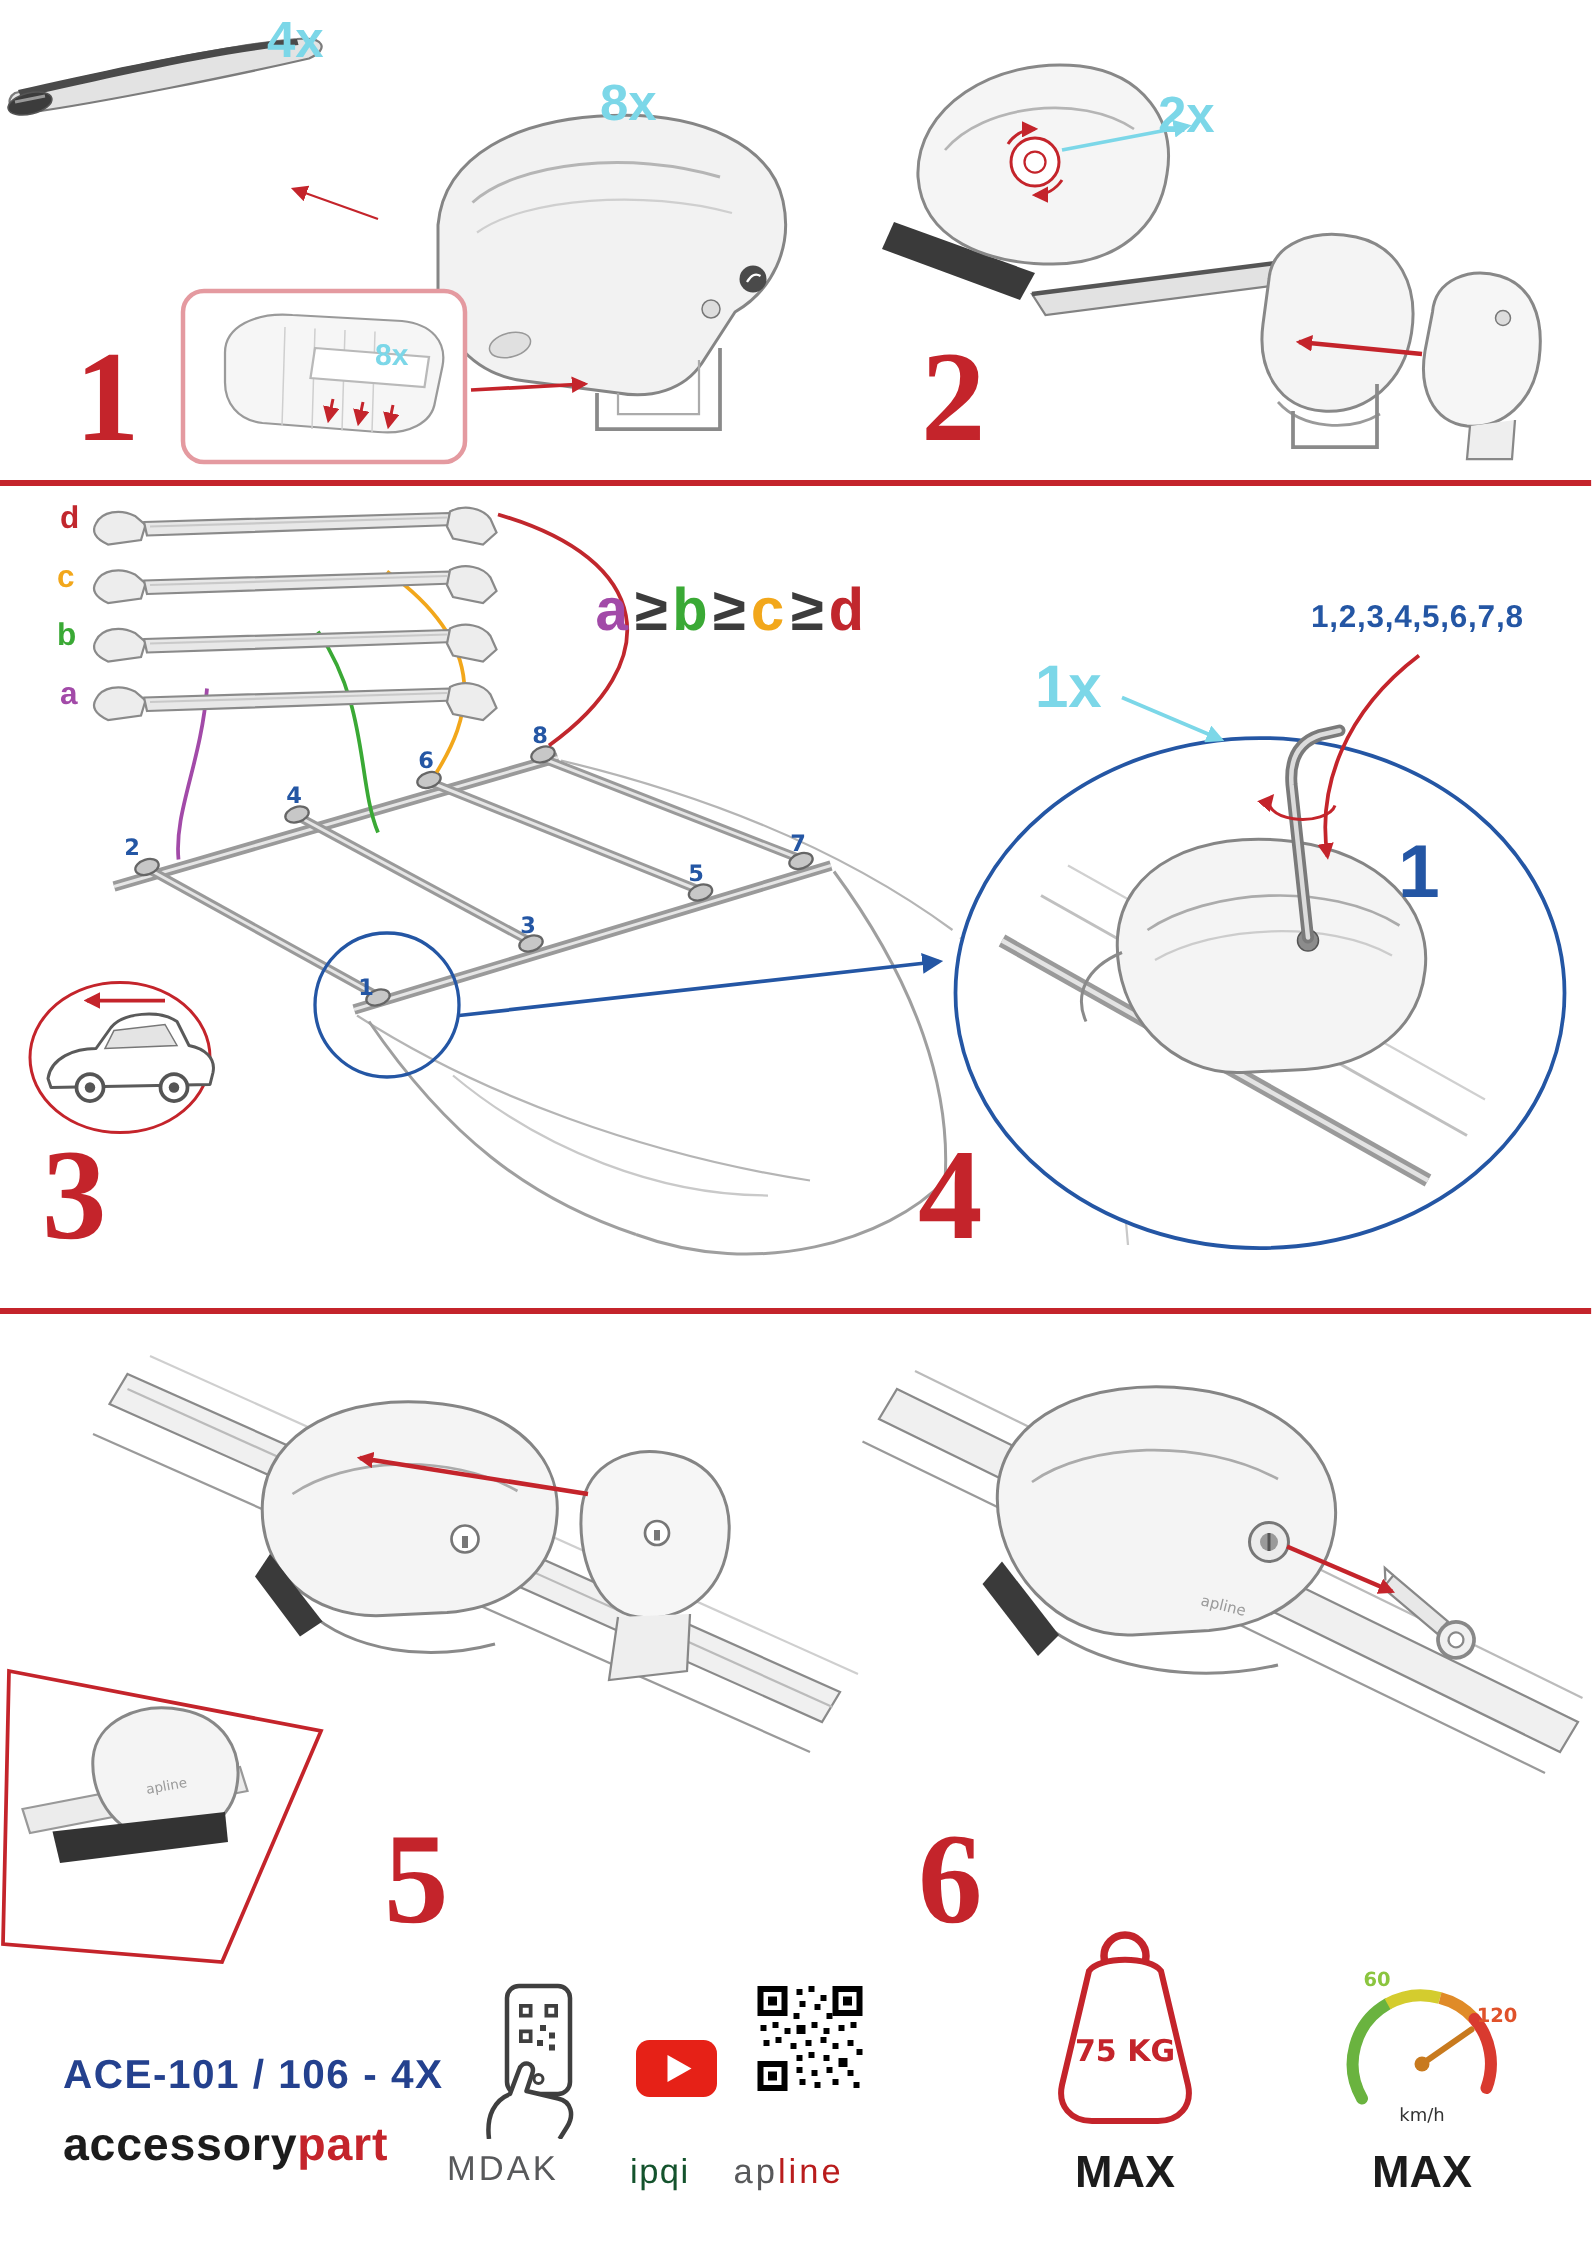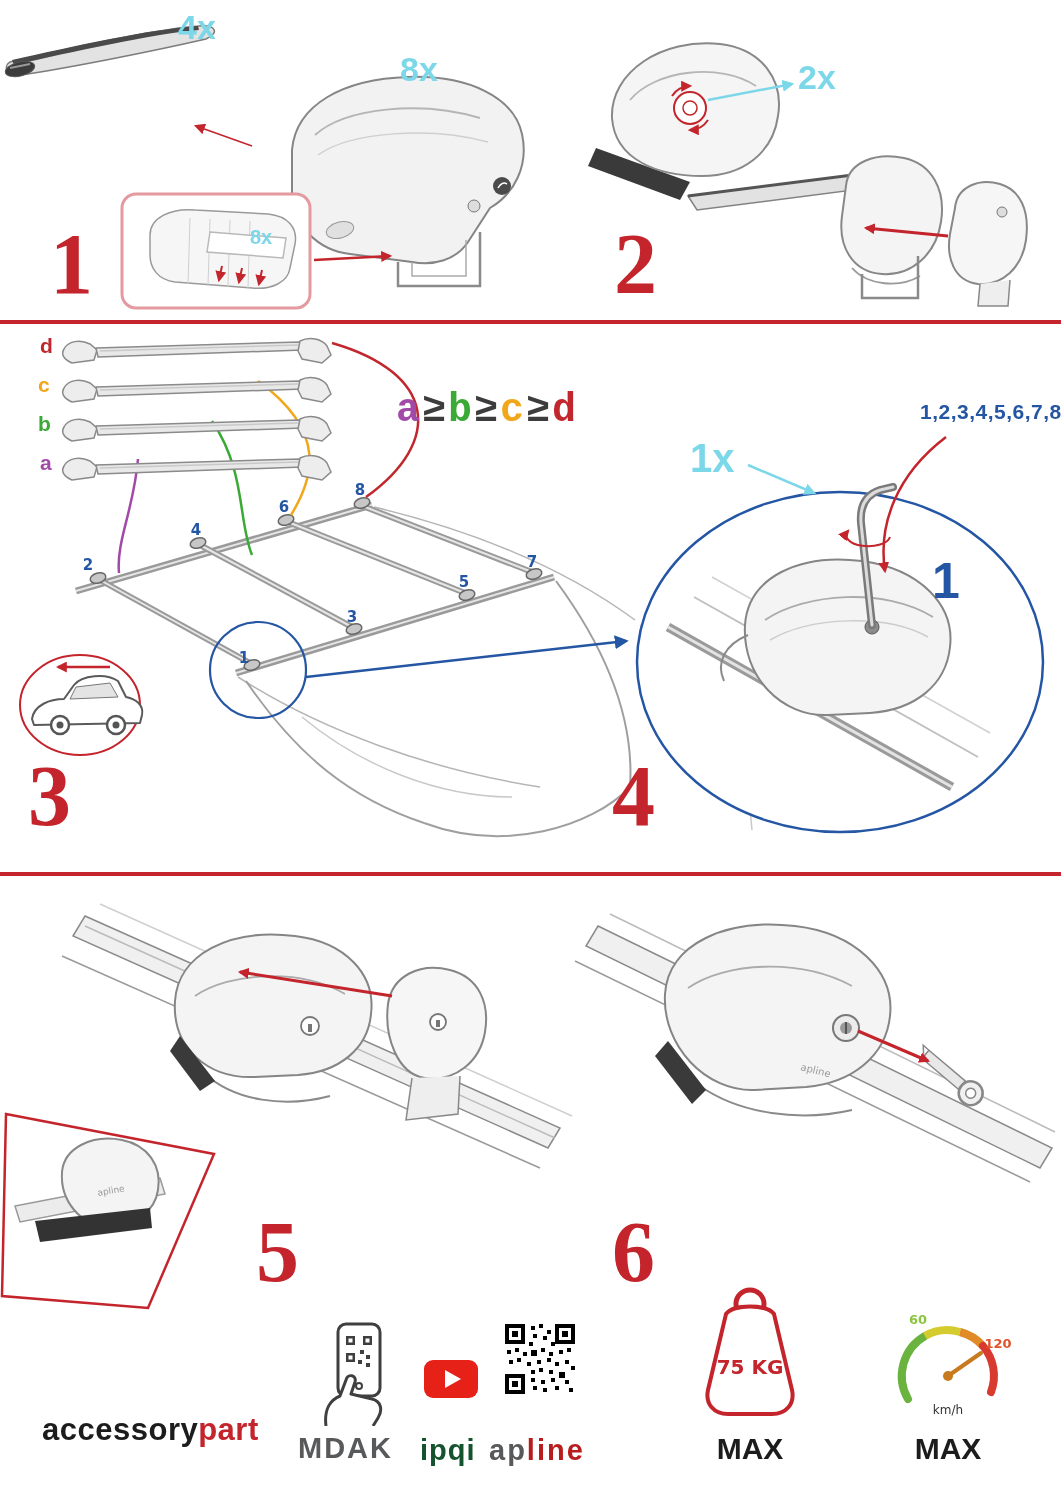--- a/index.html
+++ b/index.html
@@ -6,29 +6,29 @@
   .page{position:relative;width:1061px;height:1500px;background:#fff;overflow:hidden;
         font-family:"Liberation Sans",sans-serif;}
   .abs{position:absolute;}
   .divider{position:absolute;left:0;width:100%;height:4px;background:#c4242b;}
   .cyan{color:#7cd7e8;font-weight:700;font-size:34px;}
   .cyan.small{font-size:20px;}
   .cyan.mid{font-size:40px;}
   .stepnum{color:#c4242b;font-family:"Liberation Serif",serif;font-weight:700;
            font-size:86px;line-height:.9;}
   .bluebold{color:#2456a4;font-weight:700;}
-  .seq{font-size:21px;letter-spacing:.5px;margin-left:46px;}
+  .seq{font-size:21px;letter-spacing:.5px;}
   .bigone{font-size:50px;}
   .barlabel{font-weight:700;font-size:21px;}
   .ineq{font-weight:700;font-size:40px;letter-spacing:2px;font-family:Liberation Mono, monospace;}
   .ca{color:#a24aa8}.cb{color:#3aa935}.cc{color:#f2a71b}.cd{color:#c1272d}.cge{color:#3c3c3c}
   .model{color:#24418e;font-weight:700;font-size:27px;letter-spacing:1px;}
   .brand{font-weight:700;font-size:31px;letter-spacing:.5px;color:#1c1c1c;}
   .brand .red{color:#c4242b;}
-  .logotext{font-weight:700;font-size:29px;color:#58595b;letter-spacing:2px;}
+  .logotext{font-weight:400;font-size:23px;color:#58595b;letter-spacing:2px;}
   .logotext.ipqi{letter-spacing:1px;color:#14532d;}
   .logotext .red{color:#b91c1c;}
   .maxlabel{font-weight:700;font-size:30px;color:#1c1c1c;text-align:center;}
   svg{display:block;}
 </style>
 </head>
 <body>
 
 <div class="page">
 
@@ -101,21 +101,21 @@
       <path d="M955,208 C957,186 980,178 1000,184 C1020,190 1030,210 1026,240 C1022,268 1002,286 978,284 C954,281 946,258 950,234 Z" fill="#f6f6f6" stroke="#888" stroke-width="2"></path>
       <circle cx="1002" cy="212" r="5" fill="#ddd" stroke="#777"></circle>
       <path d="M980,284 L978,306 L1008,306 L1010,280" fill="#eee" stroke="#888" stroke-width="1.5"></path>
     </g>
   </svg>
 
   <div class="abs cyan" style="left:178px;top:8px">4x</div>
   <div class="abs cyan" style="left:400px;top:50px">8x</div>
   <div class="abs cyan small" style="left:250px;top:226px">8x</div>
   <div class="abs stepnum" style="left:50px;top:226px">1</div>
-  <div class="abs cyan" style="left:798px;top:58px">2x</div>
+  <div class="abs cyan" style="left:772px;top:58px">2x</div>
   <div class="abs stepnum" style="left:614px;top:226px">2</div>
 
   <div class="divider" style="top:320px"></div>
 
   <svg class="abs" style="left:0;top:325px" width="1061" height="545" viewBox="0 0 1061 545">
     <defs>
       <marker id="mr2" viewBox="0 0 10 10" refX="8" refY="5" markerWidth="11" markerHeight="11" markerUnits="userSpaceOnUse" orient="auto">
           <path d="M0,0 L10,5 L0,10 Z" fill="#c4242b"></path>
         </marker>
       <marker id="mc2" viewBox="0 0 10 10" refX="8" refY="5" markerWidth="12" markerHeight="12" markerUnits="userSpaceOnUse" orient="auto">
@@ -295,20 +295,21 @@
         <circle cx="975" cy="210" r="12" fill="#f0f0f0" stroke="#888" stroke-width="2.5"></circle>
         <circle cx="975" cy="210" r="5" fill="#fff" stroke="#888" stroke-width="1.5"></circle>
       </g>
       <path d="M858,155 L928,185" stroke="#c4242b" stroke-width="3" marker-end="url(#mr3)"></path>
     </g>
   </svg>
 
   <div class="abs stepnum" style="left:256px;top:1214px">5</div>
   <div class="abs stepnum" style="left:612px;top:1214px">6</div>
 
+  <div class="abs model" style="left:42px;top:1368px">ACE-101 / 106 - 4X</div>
   <div class="abs brand" style="left:42px;top:1412px"><span>accessory</span><span class="red">part</span></div>
 
   <svg class="abs" style="left:322px;top:1322px" width="74" height="104" viewBox="0 0 74 104">
     <rect x="16" y="2" width="42" height="72" rx="8" fill="#fff" stroke="#3f3f3f" stroke-width="3"></rect>
     <rect x="24" y="14" width="9" height="9" fill="#3f3f3f"></rect>
       <rect x="26.5" y="16.5" width="4" height="4" fill="#fff"></rect>
     <rect x="41" y="14" width="9" height="9" fill="#3f3f3f"></rect>
       <rect x="43.5" y="16.5" width="4" height="4" fill="#fff"></rect>
     <rect x="24" y="31" width="9" height="9" fill="#3f3f3f"></rect>
       <rect x="26.5" y="33.5" width="4" height="4" fill="#fff"></rect>

